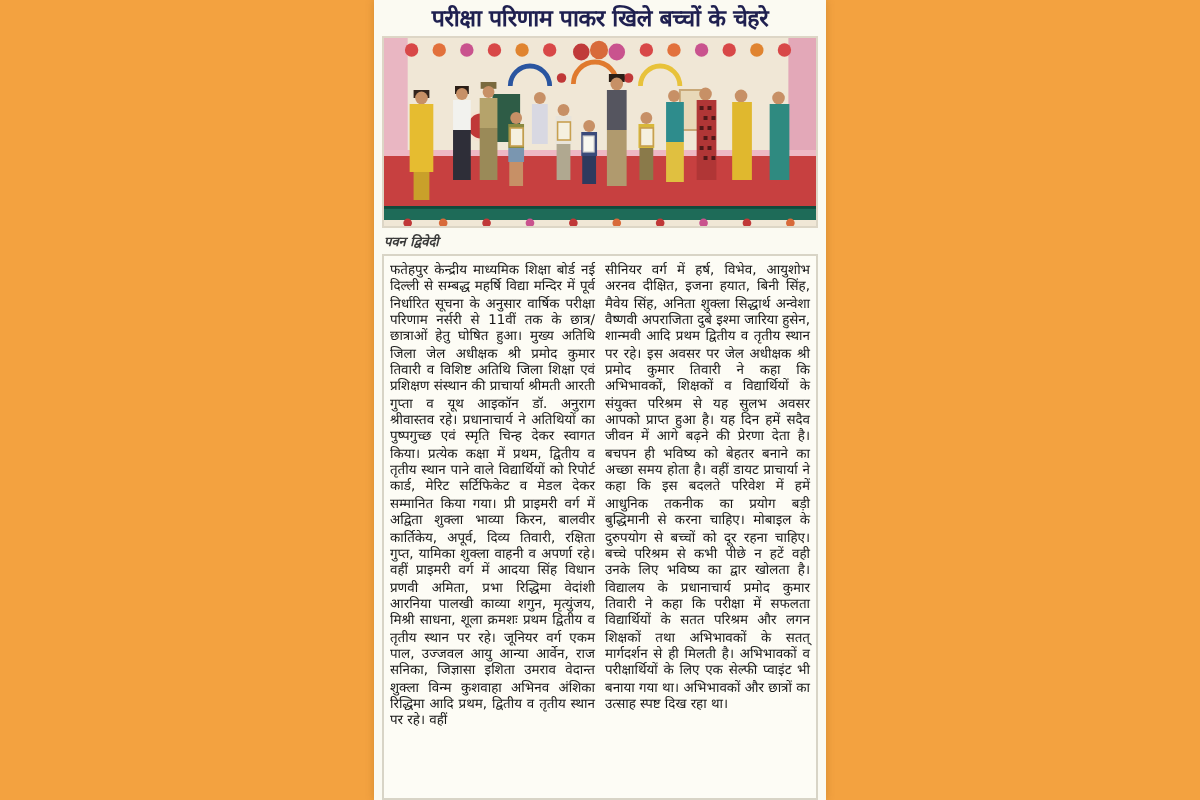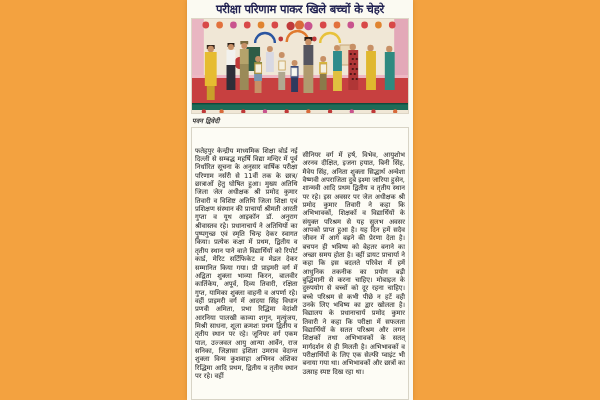--- a/index.html
+++ b/index.html
@@ -190,19 +190,19 @@
           <circle cx="140" cy="92.5" r="2.2" fill="#c03838"></circle>
             <circle cx="162" cy="92.5" r="2.2" fill="#c9538e"></circle>
           <circle cx="184" cy="92.5" r="2.2" fill="#c03838"></circle>
             <circle cx="206" cy="92.5" r="2.2" fill="#d86a3a"></circle>
         </g>
       </svg>
     </div>
 
     <div class="byline">पवन द्विवेदी</div>
 
-    <div class="article-box" style="color: rgb(24, 24, 24); align-items: center;">
+    <div class="article-box" style="color: rgb(24, 24, 24);">
       <div class="col">फतेहपुर केन्द्रीय माध्यमिक शिक्षा बोर्ड नई दिल्ली से सम्बद्ध महर्षि विद्या मन्दिर में पूर्व निर्धारित सूचना के अनुसार वार्षिक परीक्षा परिणाम नर्सरी से 11वीं तक के छात्र/छात्राओं हेतु घोषित हुआ। मुख्य अतिथि जिला जेल अधीक्षक श्री प्रमोद कुमार तिवारी व विशिष्ट अतिथि जिला शिक्षा एवं प्रशिक्षण संस्थान की प्राचार्या श्रीमती आरती गुप्ता व यूथ आइकॉन डॉ. अनुराग श्रीवास्तव रहे। प्रधानाचार्य ने अतिथियों का पुष्पगुच्छ एवं स्मृति चिन्ह देकर स्वागत किया। प्रत्येक कक्षा में प्रथम, द्वितीय व तृतीय स्थान पाने वाले विद्यार्थियों को रिपोर्ट कार्ड, मेरिट सर्टिफिकेट व मेडल देकर सम्मानित किया गया। प्री प्राइमरी वर्ग में अद्विता शुक्ला भाव्या किरन, बालवीर कार्तिकेय, अपूर्व, दिव्य तिवारी, रक्षिता गुप्त, यामिका शुक्ला वाहनी व अपर्णा रहे। वहीं प्राइमरी वर्ग में आदया सिंह विधान प्रणवी अमिता, प्रभा रिद्धिमा वेदांशी आरनिया पालखी काव्या शगुन, मृत्युंजय, मिश्री साधना, शूला क्रमशः प्रथम द्वितीय व तृतीय स्थान पर रहे। जूनियर वर्ग एकम पाल, उज्जवल आयु आन्या आर्वेन, राज सनिका, जिज्ञासा इशिता उमराव वेदान्त शुक्ला विन्म कुशवाहा अभिनव अंशिका रिद्धिमा आदि प्रथम, द्वितीय व तृतीय स्थान पर रहे। वहीं</div>
       <div class="col">सीनियर वर्ग में हर्ष, विभेव, आयुशोभ अरनव दीक्षित, इजना हयात, बिनी सिंह, मैवेय सिंह, अनिता शुक्ला सिद्धार्थ अन्वेशा वैष्णवी अपराजिता दुबे इश्मा जारिया हुसेन, शान्मवी आदि प्रथम द्वितीय व तृतीय स्थान पर रहे। इस अवसर पर जेल अधीक्षक श्री प्रमोद कुमार तिवारी ने कहा कि अभिभावकों, शिक्षकों व विद्यार्थियों के संयुक्त परिश्रम से यह सुलभ अवसर आपको प्राप्त हुआ है। यह दिन हमें सदैव जीवन में आगे बढ़ने की प्रेरणा देता है। बचपन ही भविष्य को बेहतर बनाने का अच्छा समय होता है। वहीं डायट प्राचार्या ने कहा कि इस बदलते परिवेश में हमें आधुनिक तकनीक का प्रयोग बड़ी बुद्धिमानी से करना चाहिए। मोबाइल के दुरुपयोग से बच्चों को दूर रहना चाहिए। बच्चे परिश्रम से कभी पीछे न हटें वही उनके लिए भविष्य का द्वार खोलता है। विद्यालय के प्रधानाचार्य प्रमोद कुमार तिवारी ने कहा कि परीक्षा में सफलता विद्यार्थियों के सतत परिश्रम और लगन शिक्षकों तथा अभिभावकों के सतत् मार्गदर्शन से ही मिलती है। अभिभावकों व परीक्षार्थियों के लिए एक सेल्फी प्वाइंट भी बनाया गया था। अभिभावकों और छात्रों का उत्साह स्पष्ट दिख रहा था।</div>
     </div>
 
   </div>
 </div>
 
 </body></html>

